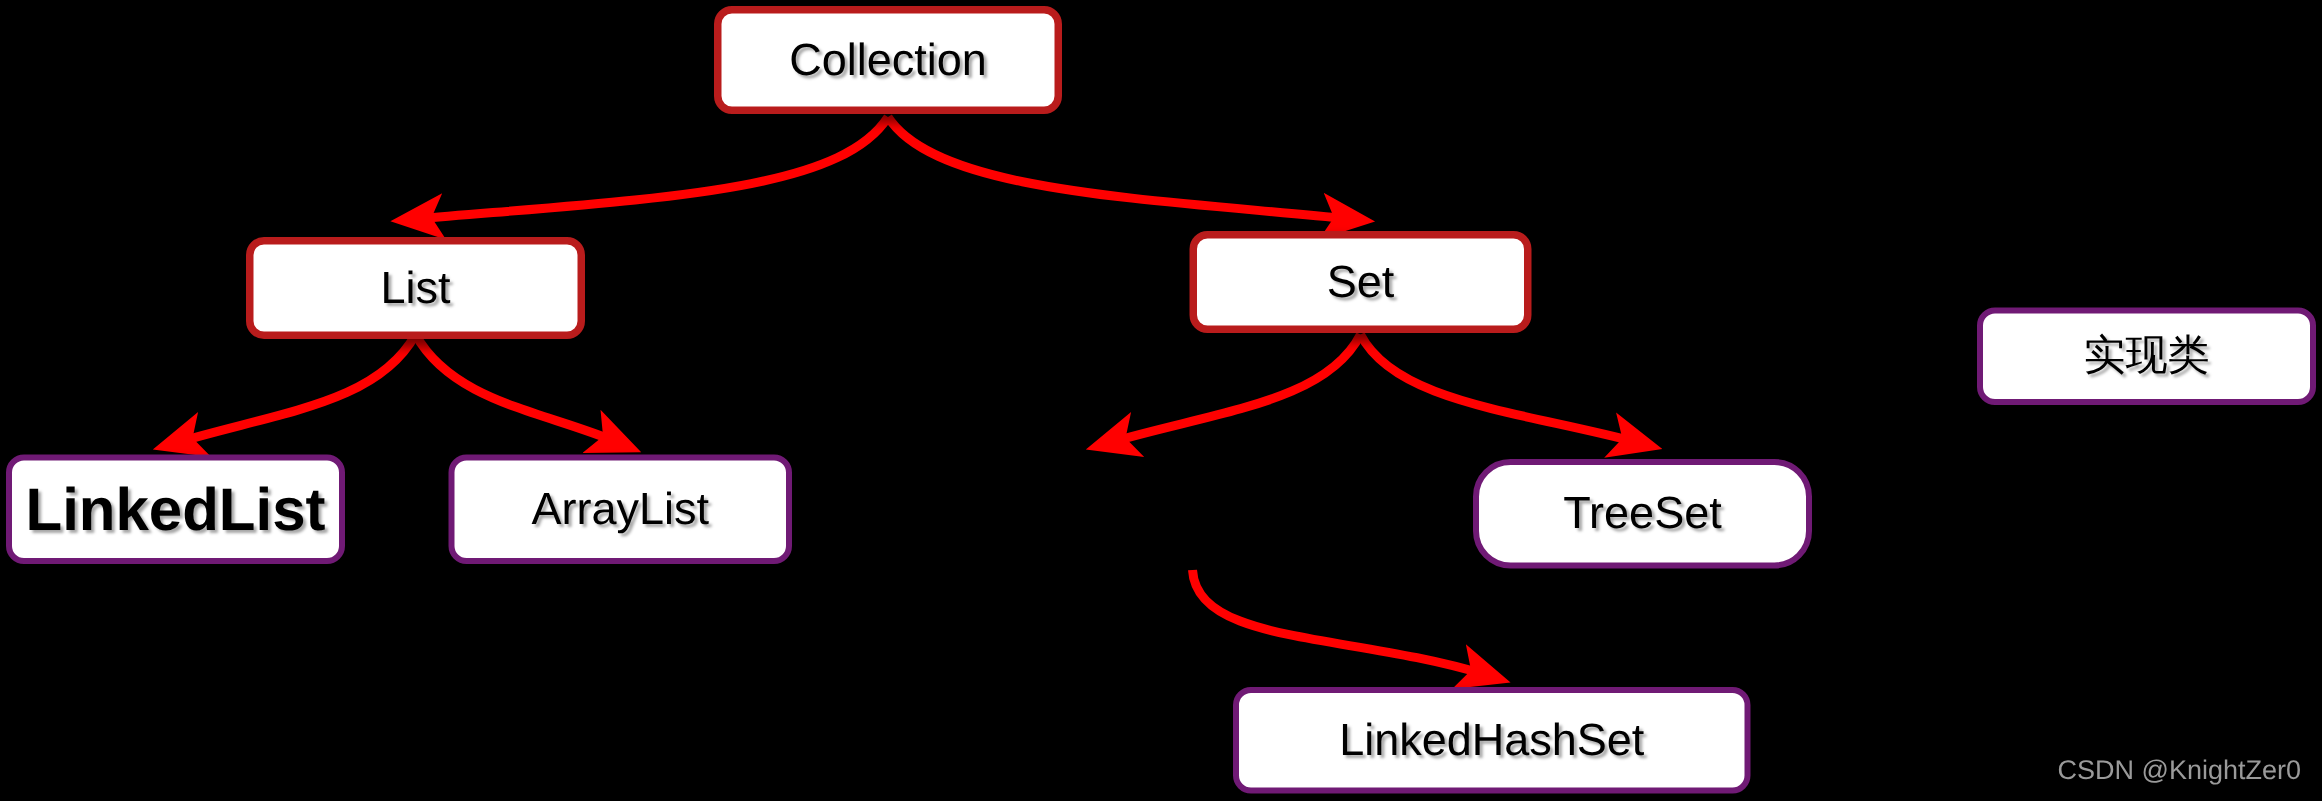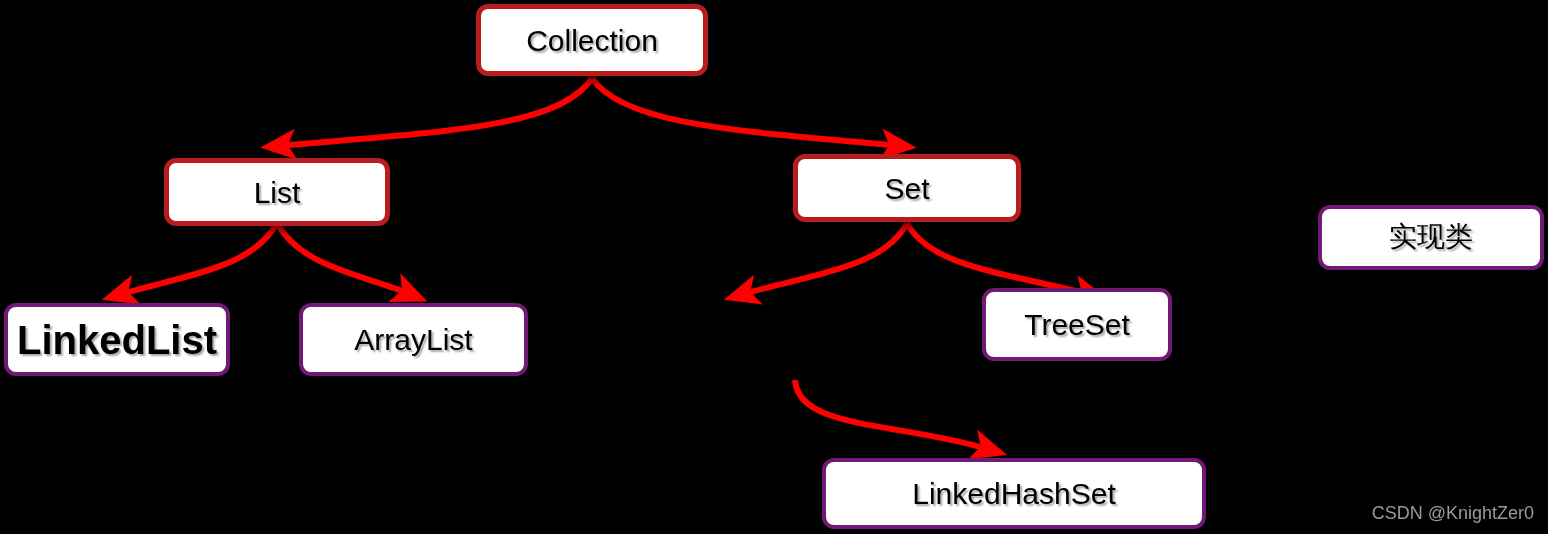--- a/index.html
+++ b/index.html
@@ -101,25 +101,25 @@
 
   <div class="node impl sz-lg" style="left:4px; top:303px; width:226px; height:73px;">
     <span class="node-label">LinkedList</span>
   </div>
 
   <div class="node impl sz-md" style="left:299px; top:303px; width:229px; height:73px;">
     <span class="node-label">ArrayList</span>
   </div>
 
 
-  <div class="node impl sz-md" style="left:982px; top:288px; width:190px; height:73px;">
+  <div class="node impl sz-md" style="left:982px; top:306px; width:226px; height:73px;border-radius:25px;">
     <span class="node-label">TreeSet</span>
   </div>
 
-  <div class="node impl sz-md" style="left:822px; top:458px; width:384px; height:71px;">
+  <div class="node impl sz-md" style="left:822px; top:458px; width:345px; height:71px;">
     <span class="node-label">LinkedHashSet</span>
   </div>
 
 
   <div class="node impl sz-cjk" style="left:1318px; top:205px; width:226px; height:65px;">
     <span class="node-label">实现类</span>
   </div>
 
   <div id="watermark">CSDN @KnightZer0</div>
 

